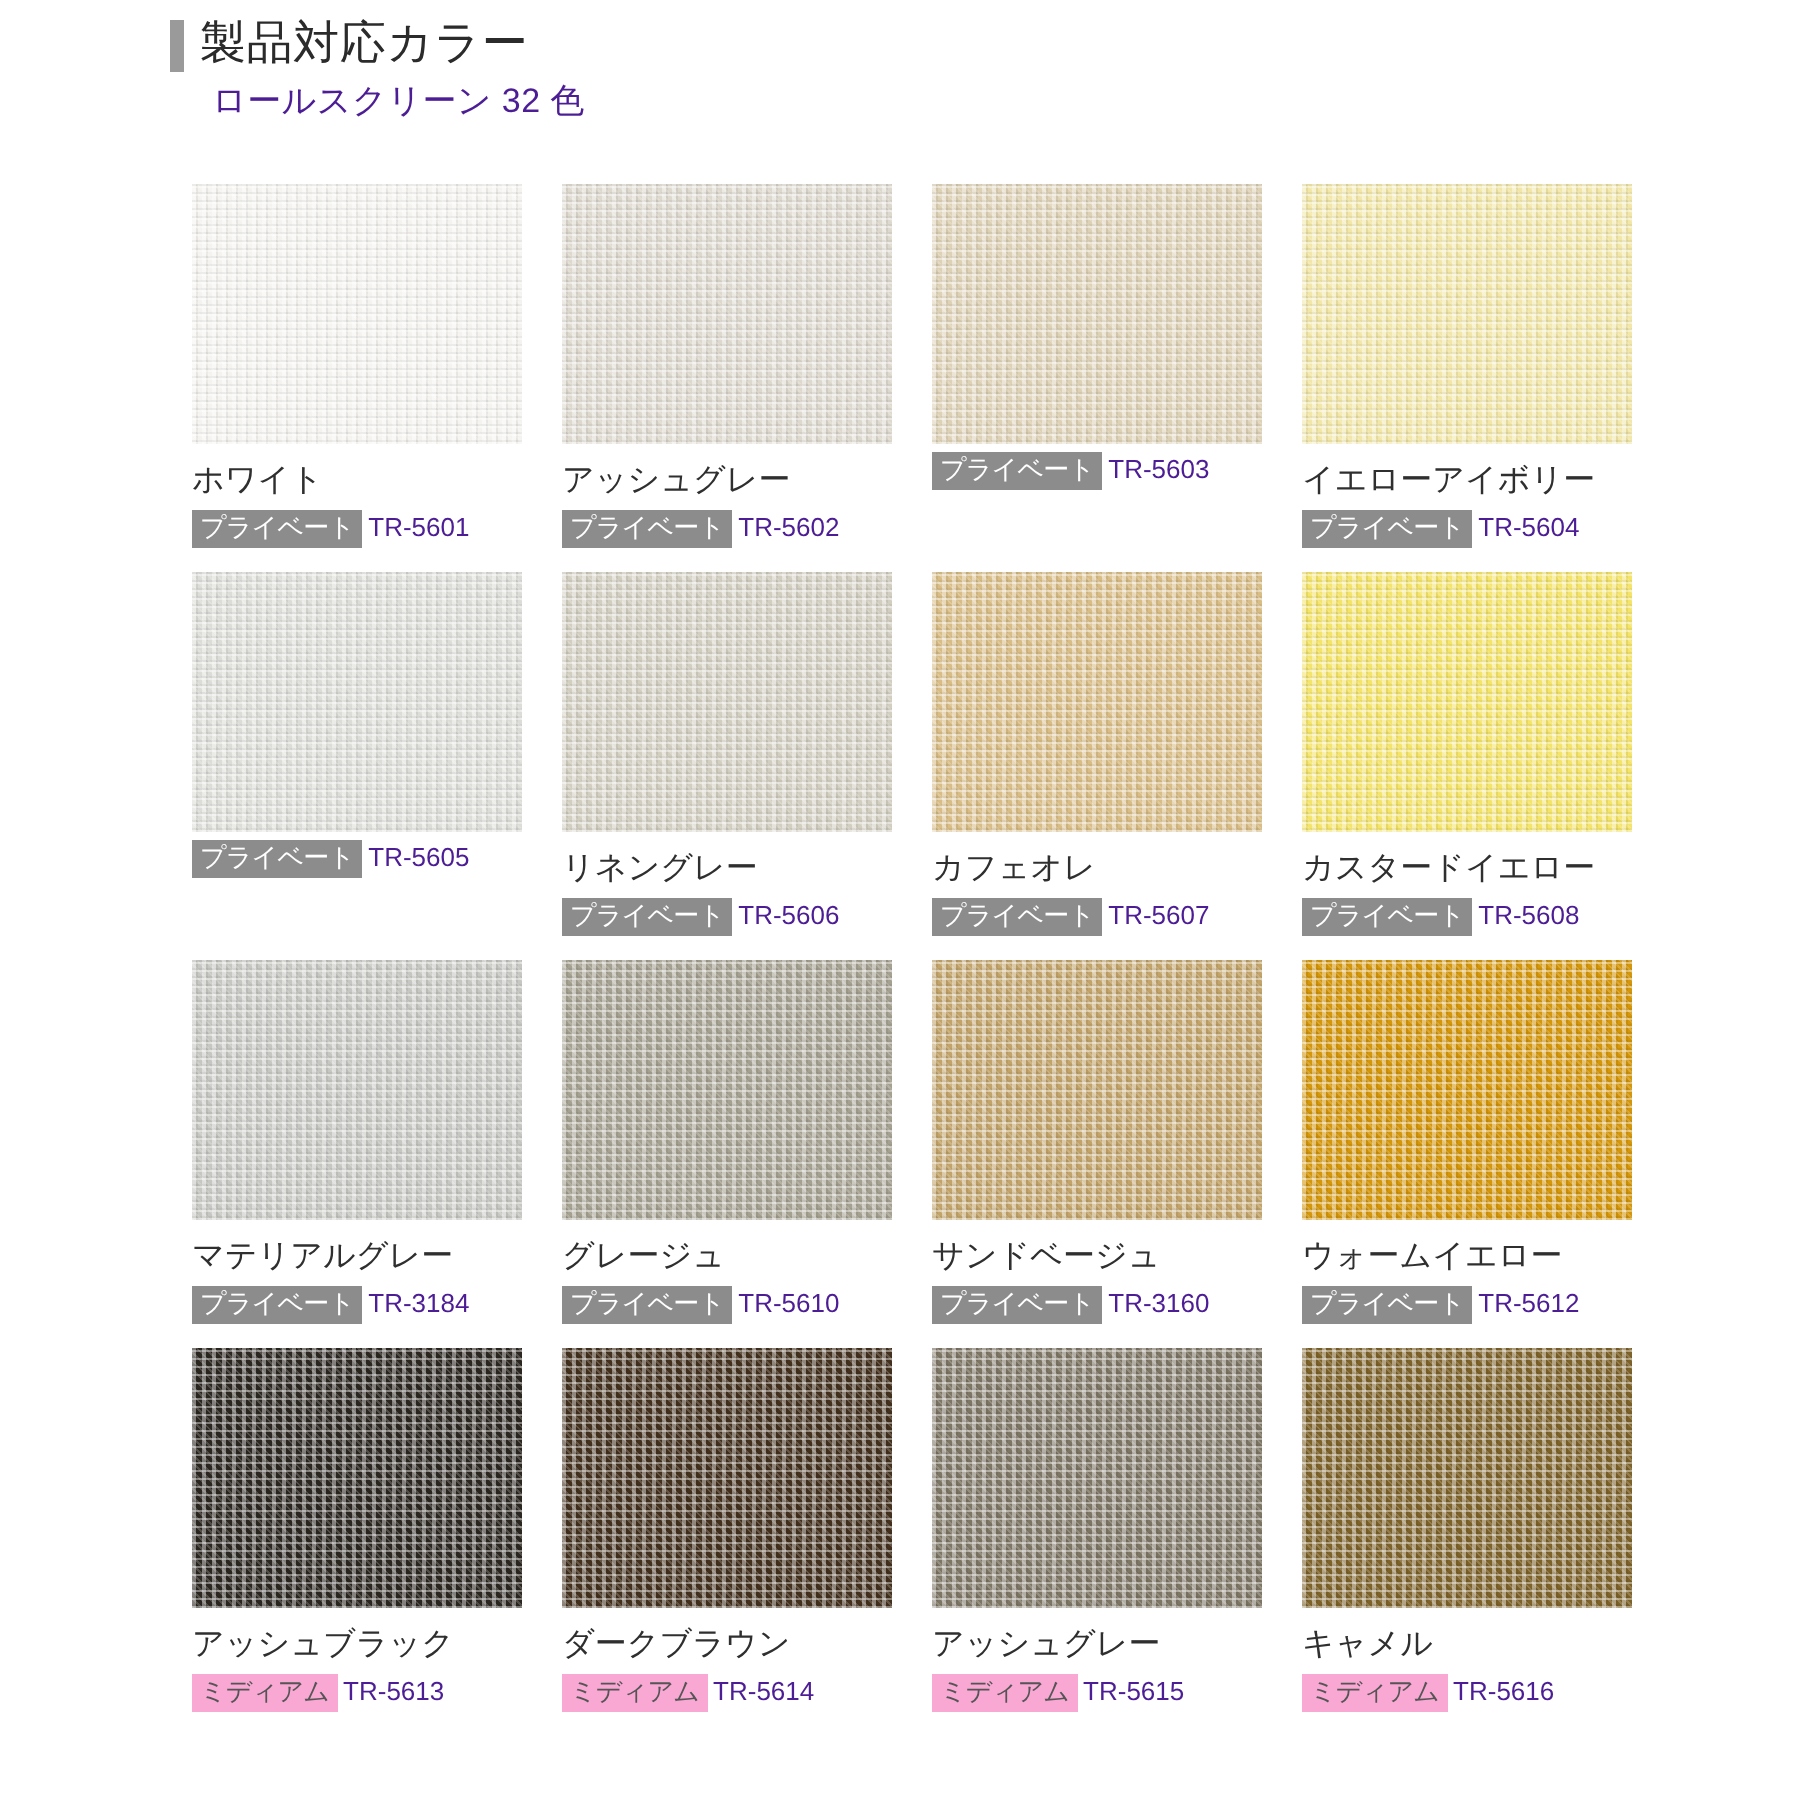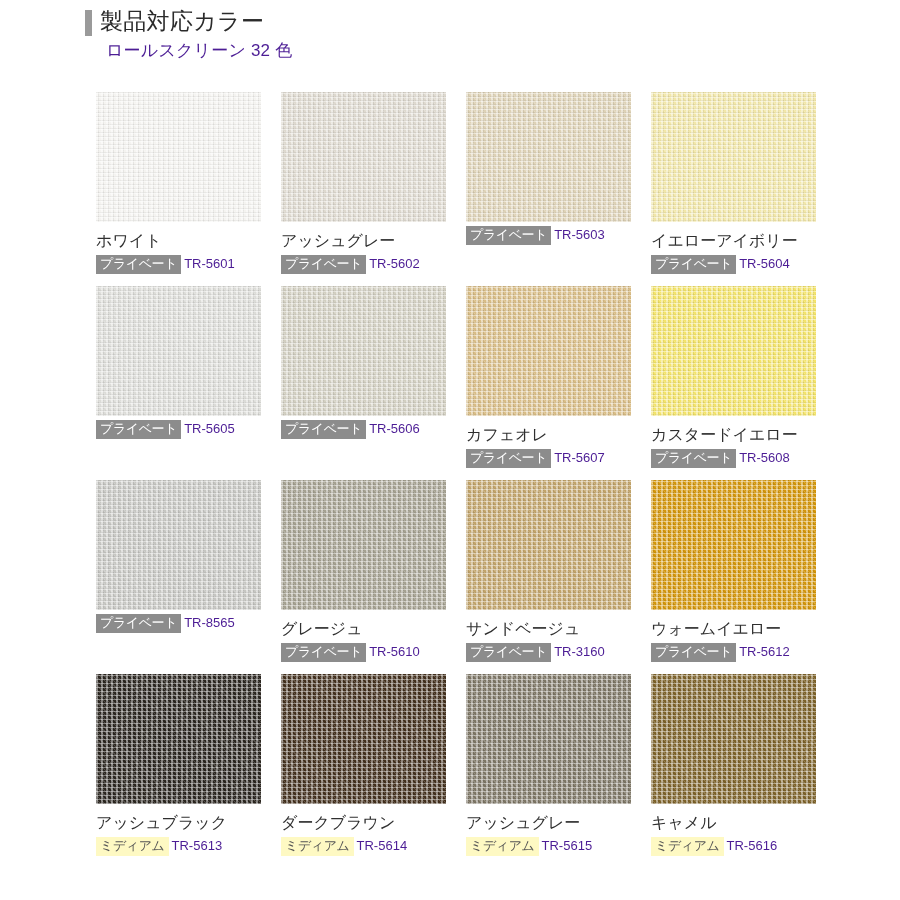--- a/index.html
+++ b/index.html
@@ -138,21 +138,21 @@
     height: 19px;
     padding: 0 4px;
     letter-spacing: -0.4px;
     flex: none;
   }
   .badge-private {
     background: #8c8c8c;
     color: #ffffff;
   }
   .badge-medium {
-    background: #fef9c3;
+    background: #f9a8d4;
     color: #555555;
   }
   .swatch-code {
     font-size: 13px;
     line-height: 20px;
     color: #4c1d95;
     margin-left: 3px;
     letter-spacing: 0px;
   }
 </style>
@@ -203,20 +203,21 @@
       </div>
       <div class="swatch-cell">
         <div class="swatch-chip" style="background-color: rgb(220, 220, 216);"></div>
         <div class="swatch-meta">
           <span class="swatch-badge badge-private">プライベート</span>
           <span class="swatch-code">TR-5605</span>
         </div>
       </div>
       <div class="swatch-cell">
         <div class="swatch-chip" style="background-color: rgb(210, 207, 193);"></div>
+        <div class="swatch-name">リネングレー</div>
         <div class="swatch-meta">
           <span class="swatch-badge badge-private">プライベート</span>
           <span class="swatch-code">TR-5606</span>
         </div>
       </div>
       <div class="swatch-cell">
         <div class="swatch-chip" style="background-color: rgb(217, 189, 134);"></div>
         <div class="swatch-name">カフェオレ</div>
         <div class="swatch-meta">
           <span class="swatch-badge badge-private">プライベート</span>
@@ -226,23 +227,24 @@
       <div class="swatch-cell">
         <div class="swatch-chip" style="background-color: rgb(244, 228, 106);"></div>
         <div class="swatch-name">カスタードイエロー</div>
         <div class="swatch-meta">
           <span class="swatch-badge badge-private">プライベート</span>
           <span class="swatch-code">TR-5608</span>
         </div>
       </div>
       <div class="swatch-cell">
         <div class="swatch-chip" style="background-color: rgb(198, 198, 194);"></div>
-        <div class="swatch-meta">
-          <span class="swatch-badge badge-private">プライベート</span>
-          <span class="swatch-code">TR-8565</span>
+        <div class="swatch-name">マテリアルグレー</div>
+        <div class="swatch-meta">
+          <span class="swatch-badge badge-private">プライベート</span>
+          <span class="swatch-code">TR-3184</span>
         </div>
       </div>
       <div class="swatch-cell">
         <div class="swatch-chip" style="background-color: rgb(165, 161, 145);"></div>
         <div class="swatch-name">グレージュ</div>
         <div class="swatch-meta">
           <span class="swatch-badge badge-private">プライベート</span>
           <span class="swatch-code">TR-5610</span>
         </div>
       </div>

